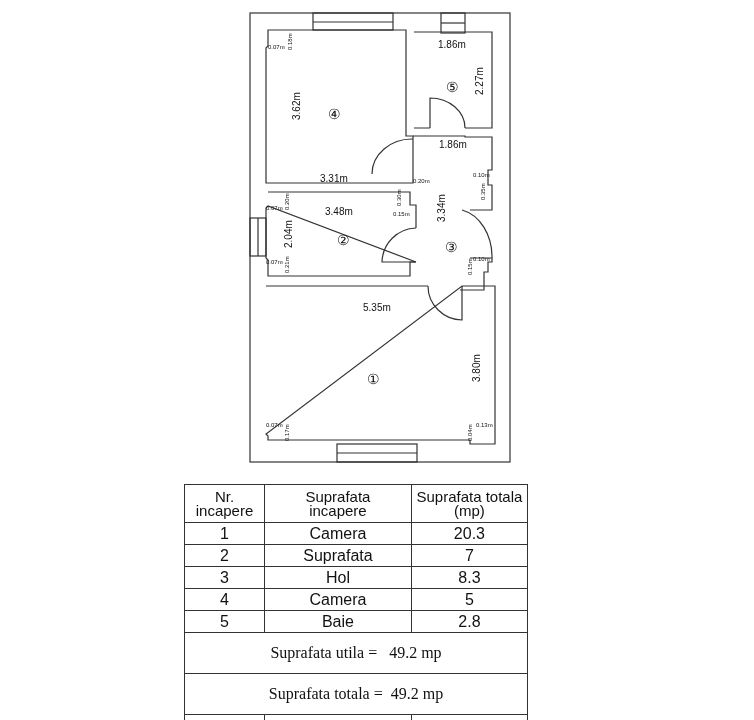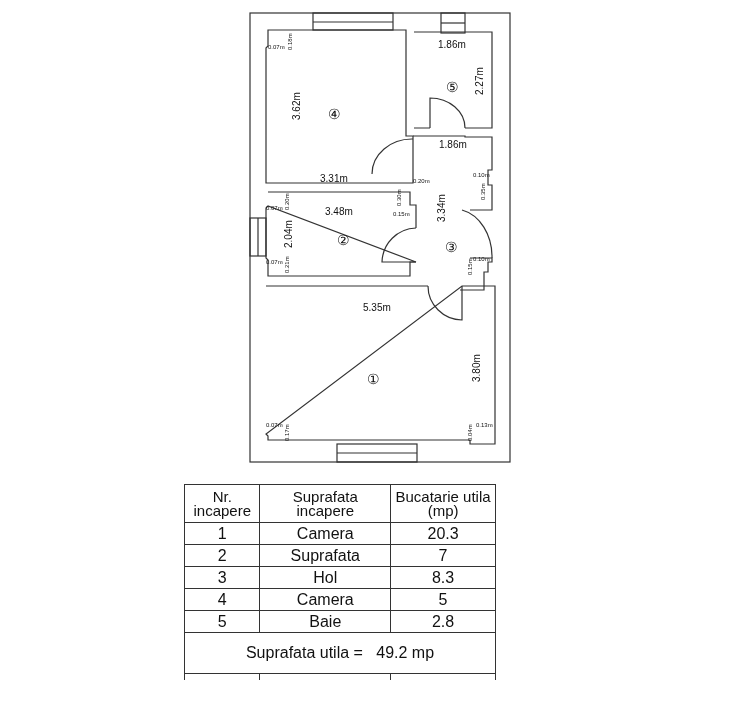--- a/index.html
+++ b/index.html
@@ -1,23 +1,23 @@
 <!DOCTYPE html>
 <html><head>
 <meta charset="utf-8">
 <style>
   html, body { margin:0; padding:0; background:#ffffff; }
   body { width:754px; height:720px; position:relative; overflow:hidden; font-family:"Liberation Sans", sans-serif; color:#111; }
   #plan { position:absolute; left:0; top:0; }
   .lbl { font-family:"Liberation Sans", sans-serif; fill:#111; }
-  .tbl { position:absolute; left:184px; top:484px; width:312px; border-collapse:collapse; font-family:"Liberation Sans", sans-serif; }
+  .tbl { position:absolute; left:184px; top:484px; width:344px; border-collapse:collapse; font-family:"Liberation Sans", sans-serif; }
   .tbl td, .tbl th { border:1.2px solid #333; text-align:center; font-weight:normal; color:#111; }
   .tbl th { font-size:15px; line-height:14px; height:37px; padding:0; }
   .tbl td { font-size:16px; height:21px; padding:0; }
-  .tbl td.sum { font-size:16px; height:40px; }
+  .tbl td.sum { font-size:16px; height:40px;font-family:Liberation Serif, serif; }
   .tbl td.open { height:6px; border-bottom:none; }
 </style>
 </head>
 <body>
 
 <svg id="plan" width="754" height="480" viewBox="0 0 754 480" xmlns="http://www.w3.org/2000/svg">
   <g fill="none" stroke="#333" stroke-width="1.2">
 
     <rect x="250" y="13" width="260" height="449"></rect>
 
@@ -102,21 +102,21 @@
 <table class="tbl">
   <colgroup>
       <col style="width:86px">
       <col style="width:168px">
       <col style="width:130px">
     </colgroup>
   <tbody>
       <tr>
     <th><span>Nr.</span><br><span>incapere</span></th>
     <th><span>Suprafata</span><br><span>incapere</span></th>
-    <th><span>Bucatarie utila</span><br><span>(mp)</span></th>
+    <th><span>Suprafata totala</span><br><span>(mp)</span></th>
   </tr>
   <tr>
     <td>1</td>
     <td>Camera</td>
     <td>20.3</td>
   </tr>
   <tr>
     <td>2</td>
     <td>Suprafata</td>
     <td>7</td>
@@ -133,18 +133,21 @@
   </tr>
   <tr>
     <td>5</td>
     <td>Baie</td>
     <td>2.8</td>
   </tr>
   <tr>
     <td class="sum" colspan="3" style="white-space:pre">Suprafata utila =   49.2 mp</td>
   </tr>
   <tr>
+    <td class="sum" colspan="3" style="white-space:pre">Suprafata totala =  49.2 mp</td>
+  </tr>
+  <tr>
     <td class="open"></td>
     <td class="open" colspan="1" style="border-right:none"></td>
     <td class="open"></td>
   </tr>
 </tbody>
   </table>
 
 </body></html>

